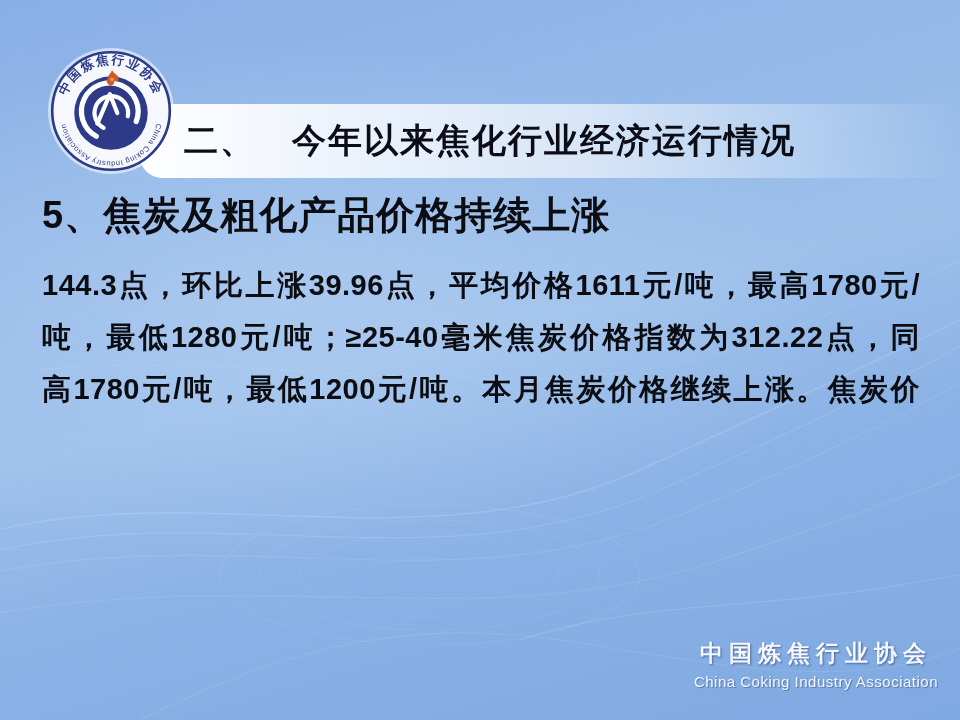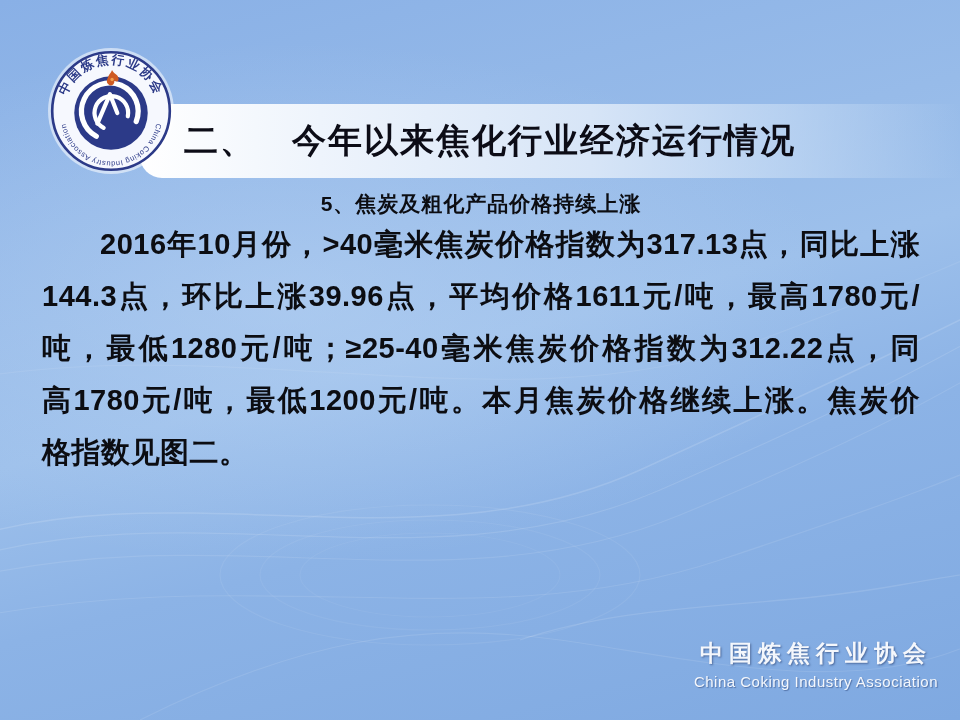--- a/index.html
+++ b/index.html
@@ -23,22 +23,22 @@
   .title-text{
     position:absolute;left:44px;top:50%;transform:translateY(-50%);
     font-family:"Liberation Serif","DejaVu Serif",serif;
     font-size:34px;font-weight:bold;color:#0c0c16;
     letter-spacing:2px;white-space:nowrap;
   }
   .logo{position:absolute;left:48px;top:48px;width:126px;height:126px;}
   
   .content{position:absolute;left:42px;top:190px;width:878px;color:#0c0d12;}
   .content-heading{
-    font-size:21px;font-weight:bold;letter-spacing:1px;
-    white-space:nowrap;text-align:center;
+    font-size:38px;font-weight:bold;letter-spacing:1px;
+    margin-bottom:18px;white-space:nowrap;
   }
   .para-line{
     font-size:29px;font-weight:bold;line-height:52px;
     text-align:justify;text-align-last:justify;
     white-space:nowrap;letter-spacing:.5px;
   }
   .para-line.first{text-indent:2em;}
   .para-line.last{text-align-last:left;}
   
   .footer{position:absolute;right:22px;bottom:30px;text-align:center;color:#f4f7fc;}
@@ -97,25 +97,23 @@
       <path d="M 47,72 L 59,44 L 66,62" stroke-width="4" stroke-linejoin="round"></path>
     </g>
     <g>
       <path d="M 58,26 C 56,30 55,33 58,35 C 61,37 64,34 63,31 C 66,33 68,31 67,28 C 66,25 62,24 61,21 C 60,24 59,24 58,26 Z" fill="#cf5a22"></path>
       <circle cx="61" cy="30" r="1.6" fill="#f0a050"></circle>
     </g>
   </svg>
 
   <div class="content">
     <div class="content-heading">5、焦炭及粗化产品价格持续上涨</div>
-    <div class="para-line first">2016年10月份，&gt;40毫米焦炭价格指数为317.13点，同比上涨</div>
     <div class="para-line">144.3点，环比上涨39.96点，平均价格1611元/吨，最高1780元/</div>
     <div class="para-line">吨，最低1280元/吨；≥25-40毫米焦炭价格指数为312.22点，同</div>
     <div class="para-line">高1780元/吨，最低1200元/吨。本月焦炭价格继续上涨。焦炭价</div>
-    <div class="para-line last">格指数见图二。</div>
   </div>
 
   <div class="footer">
     <div class="footer-cn">中国炼焦行业协会</div>
     <div class="footer-en">China Coking Industry Association</div>
   </div>
 
 </div>
 
 </body></html>

